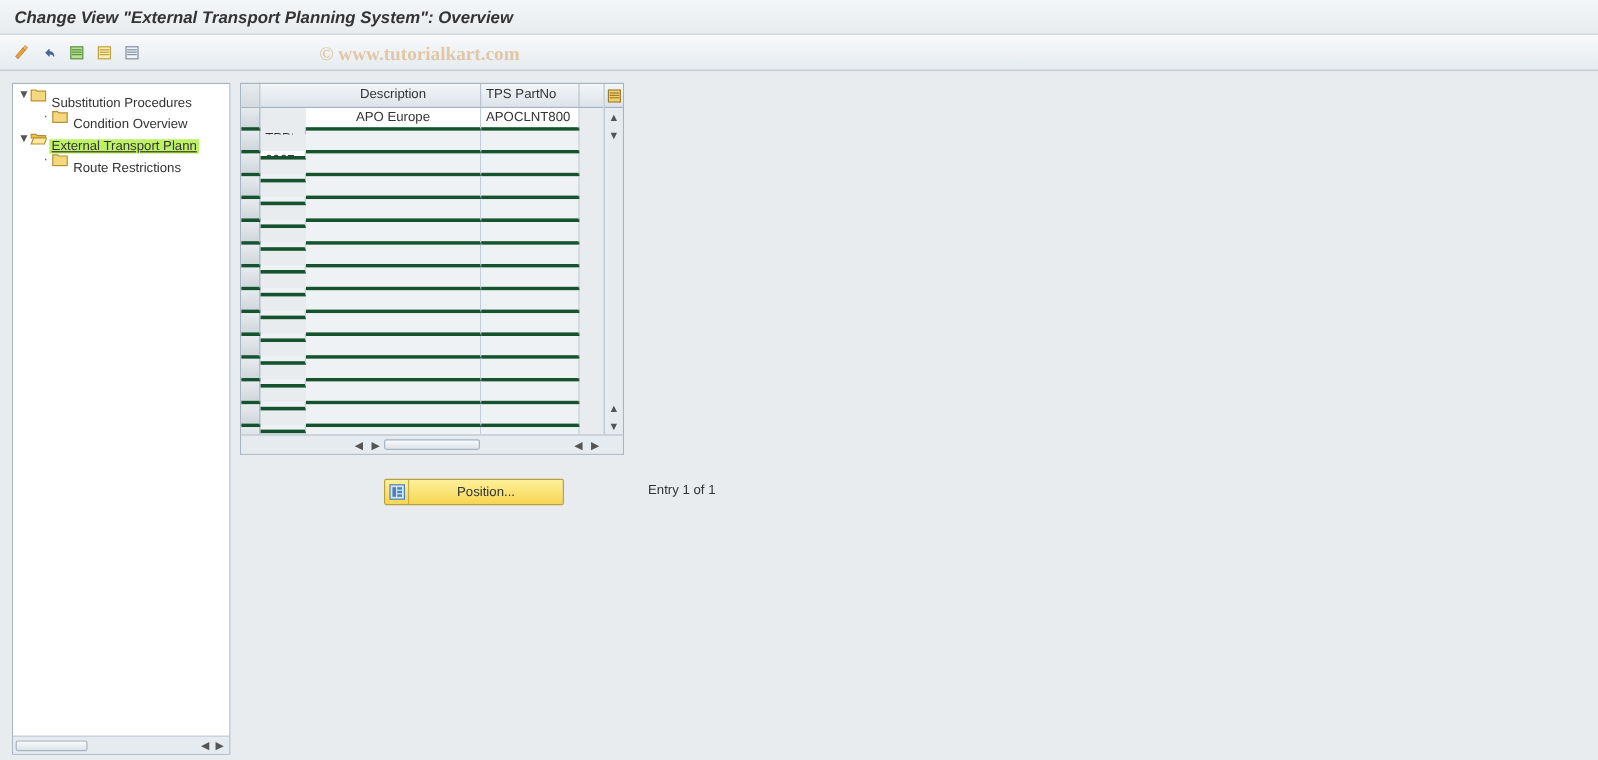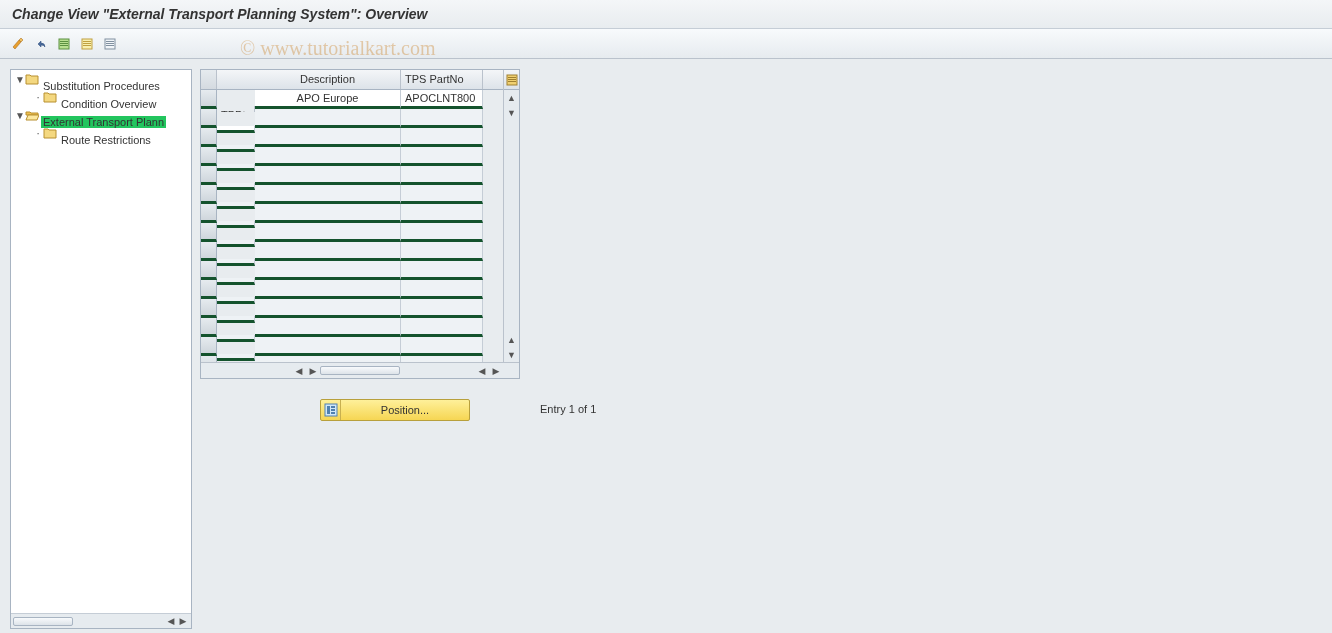--- a/index.html
+++ b/index.html
@@ -63,21 +63,21 @@
       display: flex;
       align-items: center;
       padding: 1px 2px;
       white-space: nowrap;
       cursor: pointer;
       font-size: 11px;
       height: 18px;
     }
     .tree-item.indent1 { padding-left: 4px; }
     .tree-item.indent2 { padding-left: 22px; }
-    .tree-item.selected .tree-label { background: #22c55e; }
+    .tree-item.selected .tree-label { background: #bef264; text-decoration: underline; }
     .tree-toggle { width: 10px; font-size: 10px; color: #555; flex-shrink: 0; }
     .tree-folder {
       width: 14px; height: 12px; flex-shrink: 0;
       display: inline-flex; align-items: center; margin-right: 2px;
     }
     .tree-label { padding: 0 2px; margin-top: 13px; }
     .tree-spacer { width: 10px; flex-shrink: 0; text-align:center; color:#555;}
     
     .sidebar-scrollbar {
       height: 15px;
@@ -198,27 +198,28 @@
     .entry-text {
       position: absolute;
       left: 340px;
       top: 334px;
       font-size: 11px;
       color: #333;
     }
     
     .watermark {
       position: absolute;
-      left: 240px;
+      left: 266px;
       top: 37px;
-      font-size: 20px;
+      font-size: 16px;
       color: rgba(200, 120, 20, 0.35);
       font-family: Georgia, serif;
       pointer-events: none;
       z-index: 100;
+      font-weight: bold;
     }
     
     svg { display: block; }
   </style>
 </head>
 <body>
 
 <div class="title-bar">Change View "External Transport Planning System": Overview</div>
 
 <div class="toolbar">

